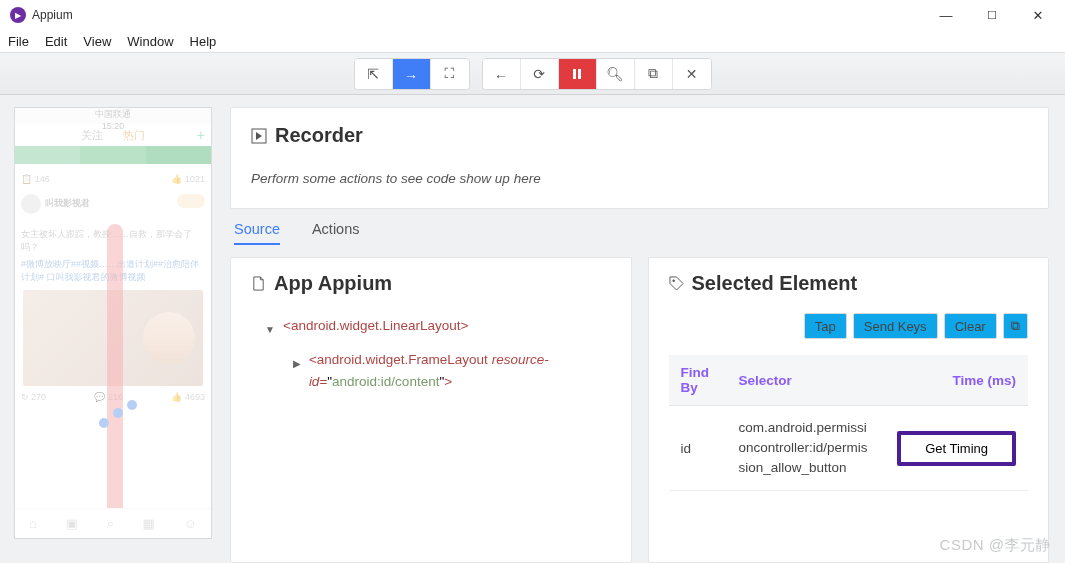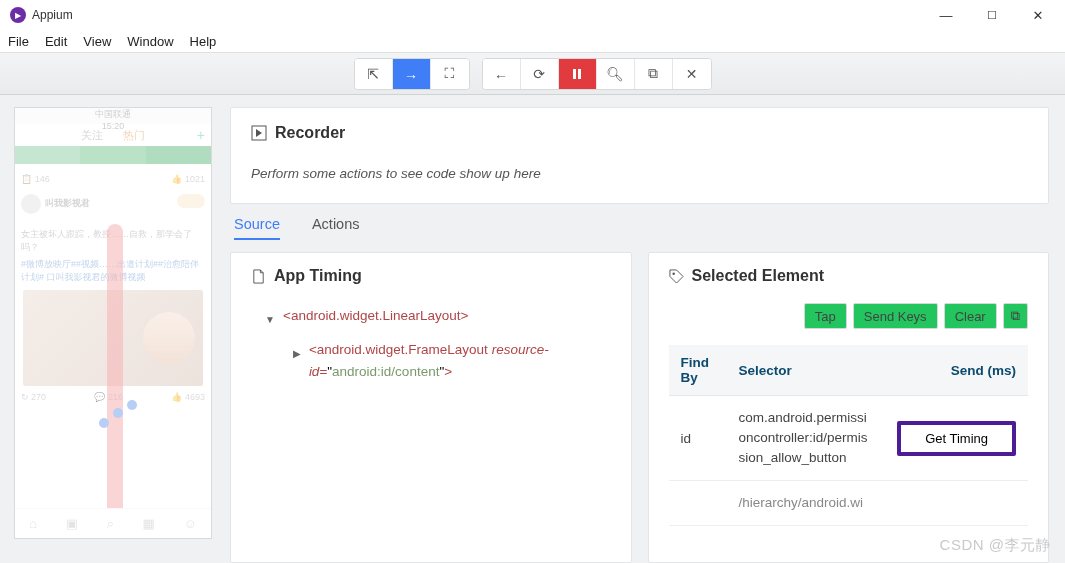--- a/index.html
+++ b/index.html
@@ -56,21 +56,21 @@
 .ph-nav{position:absolute;bottom:0;left:0;right:0;height:30px;background:#fff;border-top:1px solid #eee;display:flex;justify-content:space-around;align-items:center;color:#bbb;font-size:13px}
 .ph-row{display:flex;justify-content:space-between;color:#aaa;font-size:9px;margin-top:4px}
 .ph-link{color:#6495d0;font-size:9px;line-height:13px}
 .ph-avatar{width:20px;height:20px;border-radius:50%;background:#ddd;display:inline-block;vertical-align:middle;margin-right:4px}
 .ph-badge{float:right;width:28px;height:14px;background:#f7e3c2;border-radius:7px}
 
 
 .content { flex:1; padding:12px 16px 0 12px; display:flex; flex-direction:column; gap:12px; overflow:hidden; }
 .panel { background:#fff; border:1px solid #e2e4e6; border-radius:2px; }
 .recorder { padding:16px 20px 22px; }
-.panel-header { display:flex; align-items:center; gap:8px; font-size:16px; color:#333; font-weight:600; }
+.panel-header { display:flex; align-items:center; gap:8px; font-size:20px; color:#333; font-weight:600; }
 .panel-header svg { color:#555; }
 .recorder .hint { margin-top:24px; font-style:italic; font-size:13.5px; color:#555; }
 
 .tabs { display:flex; gap:32px; padding:0 4px; font-size:14.5px; color:#555; }
 .tabs .tab { padding:0 0 6px; }
 .tabs .tab.active { color:#3f7ef7; border-bottom:2px solid #3f7ef7; }
 
 .bottom-row { display:flex; gap:16px; flex:1; min-height:0; }
 .bottom-row .panel { flex:1; padding:14px 20px 16px; overflow:auto; }
 .sel-panel { flex:0 0 384px; }
@@ -78,25 +78,25 @@
 .tree { margin-top:20px; font-size:13.5px; line-height:22px; }
 .tree-row { display:flex; align-items:flex-start; gap:8px; }
 .tree-row.l1 { margin-left:14px; }
 .tree-row.l2 { margin-left:42px; margin-top:8px; }
 .caret { color:#666; font-size:10px; width:10px; margin-top:4px; }
 .tag-open { color:#b04545; }
 .attr-name { font-style:italic; color:#b04545; }
 .attr-val { color:#7a9a6b; }
 
 .sel-actions { display:flex; justify-content:flex-end; gap:6px; margin-top:18px; }
-.mini-btn { border:1px solid #d6d8da; background:#22c55e; padding:4px 10px; font-size:13px; color:#444; border-radius:2px; }
+.mini-btn { border:1px solid #d6d8da; background:#0ea5e9; padding:4px 10px; font-size:13px; color:#444; border-radius:2px; }
 .mini-btn.icon { padding:4px 7px; }
 
 .sel-table { width:100%; margin-top:16px; font-size:13.5px; border-collapse:collapse; }
-.sel-table th { text-align:left; font-weight:600; color:#0c4a6e; background:#f5f6f8; padding:10px 12px; border-bottom:1px solid #e4e6e8; }
+.sel-table th { text-align:left; font-weight:600; color:#8b5cf6; background:#f5f6f8; padding:10px 12px; border-bottom:1px solid #e4e6e8; }
 .sel-table td { padding:12px 12px; vertical-align:middle; border-bottom:1px solid #eceef0; color:#444; }
 .sel-table td .cellwrap { word-break:break-all; line-height:20px; }
 .get-timing { border:4px solid #4c1d95; background:#fff; padding:6px 24px; font-size:13px; border-radius:2px; white-space:nowrap; }
 
 .watermark { position:absolute; right:14px; bottom:8px; color:#c8cacc; font-size:15px; letter-spacing:.5px; pointer-events:none; }
 </style>
 </head>
 <body>
 
 <div class="titlebar">
@@ -225,21 +225,21 @@
     </div>
 
     <div class="bottom-row">
 
       <div class="panel">
         <div class="panel-header">
           <svg width="15" height="15" viewBox="0 0 16 16">
               <path d="M3 1h7l3 3v11H3z" fill="none" stroke="currentColor"></path>
               <path d="M10 1v3h3" fill="none" stroke="currentColor"></path>
             </svg>
-          <span>App Timing</span>
+          <span>App Appium</span>
         </div>
         <div class="tree">
           <div class="tree-row l1">
             <span class="caret">▼</span>
             <span><span class="tag-open">&lt;</span><span class="tag-open">android.widget.LinearLayout</span><span class="tag-open">&gt;</span></span>
           </div>
           <div class="tree-row l2">
             <span class="caret">▶</span>
             <span>
               <span class="tag-open">&lt;</span><span class="tag-open">android.widget.FrameLayout</span>
@@ -261,38 +261,31 @@
           <button class="mini-btn">Tap</button>
           <button class="mini-btn">Send Keys</button>
           <button class="mini-btn">Clear</button>
           <button class="mini-btn icon">⧉</button>
         </div>
         <table class="sel-table">
           <thead>
               <tr>
             <th>Find By</th>
             <th>Selector</th>
-            <th style="text-align:right">Send (ms)</th>
+            <th style="text-align:right">Time (ms)</th>
           </tr>
             </thead>
           <tbody>
             <tr>
               <td>id</td>
               <td>
                   <div class="cellwrap">com.android.permissioncontroller:id/permission_allow_button</div>
                 </td>
               <td style="text-align:right"><button class="get-timing">Get Timing</button></td>
             </tr>
-            <tr>
-              <td></td>
-              <td>
-                  <div class="cellwrap" style="color:#888">/hierarchy/android.wi</div>
-                </td>
-              <td></td>
-            </tr>
           </tbody>
         </table>
       </div>
     </div>
 
   </div>
 </div>
 
 <div class="watermark">CSDN @李元静</div>
 

